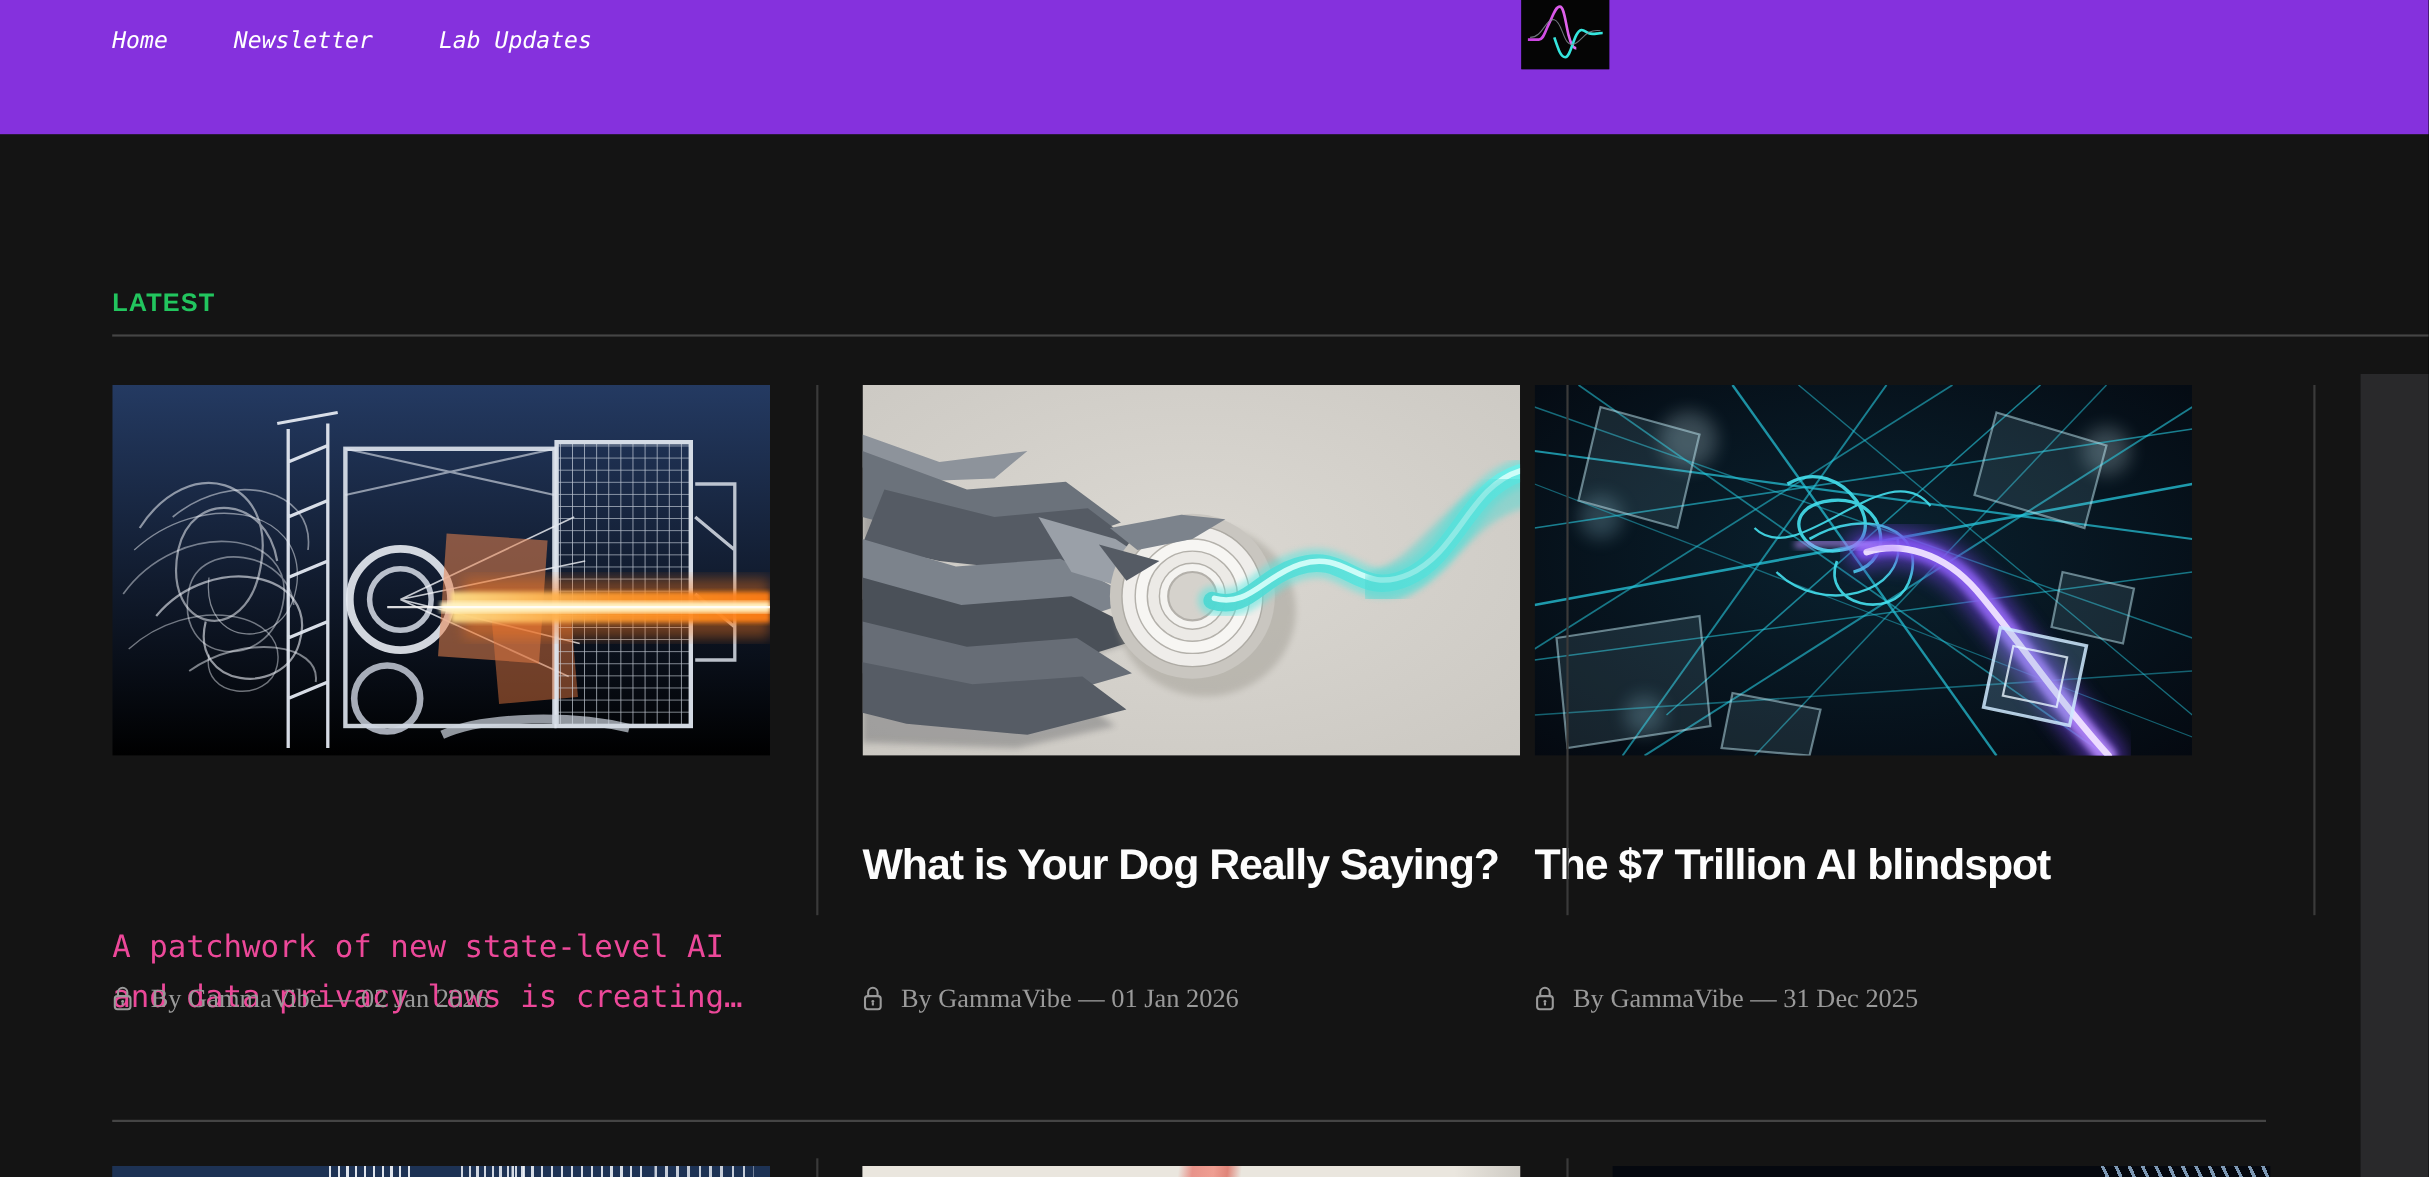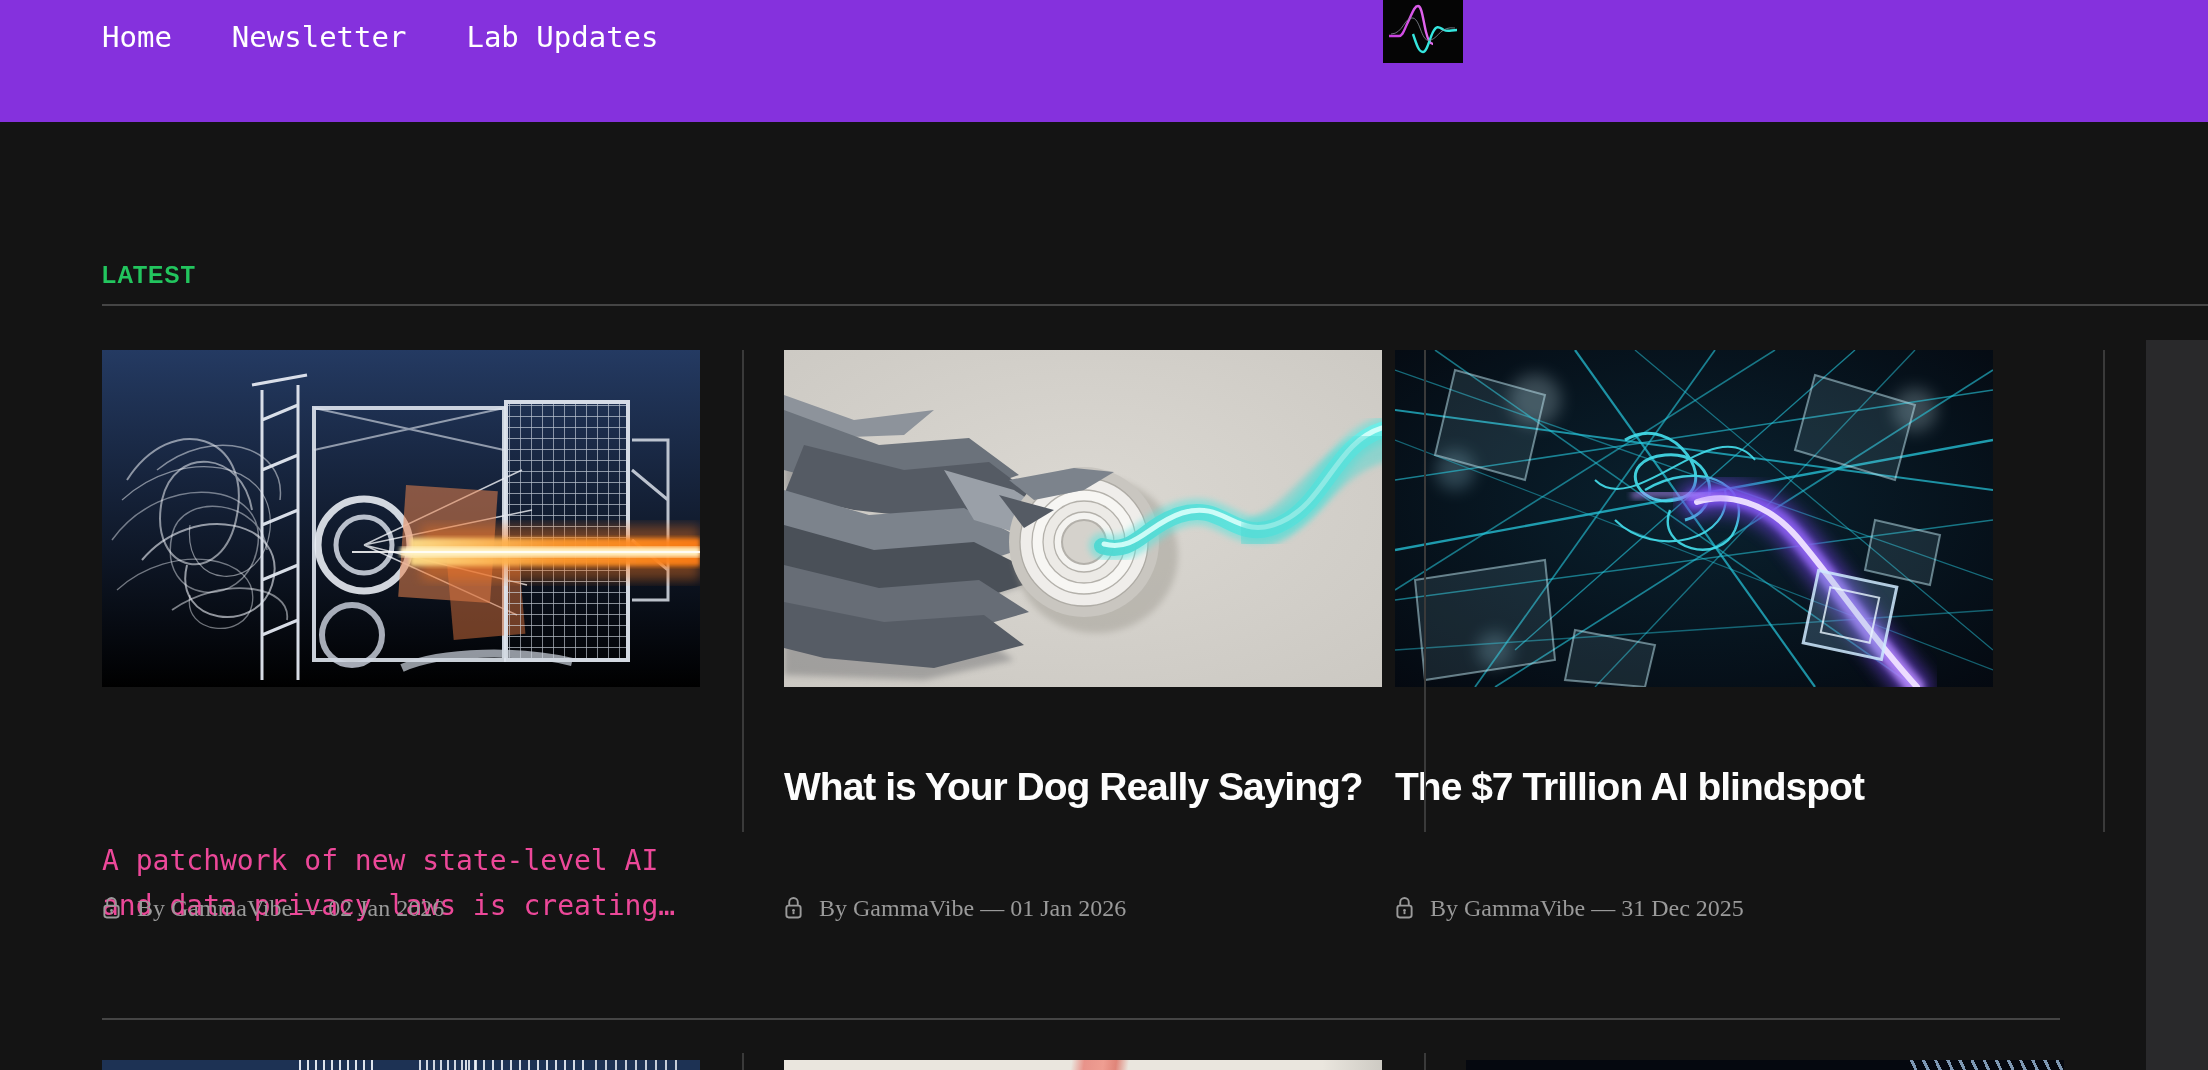--- a/index.html
+++ b/index.html
@@ -4,22 +4,22 @@
 <style>
   html,body{margin:0;padding:0;background:#000;}
   #viewport{
     position:relative;width:2208px;height:1070px;overflow:hidden;
     background:#141414;font-family:"Liberation Sans",sans-serif;
   }
   
   .site-header{position:absolute;left:0;top:0;width:2208px;height:122px;background:#8531DD;}
   .nav{position:absolute;left:102px;top:20px;display:flex;gap:60px;}
   .nav a{
-    font-family:"DejaVu Sans Mono",monospace;font-size:29px;line-height:34px;
-    color:#ffffff;text-decoration:none;white-space:nowrap;cursor:pointer;
+    font-family:"DejaVu Sans Mono",monospace;font-size:21px;line-height:34px;
+    color:#ffffff;text-decoration:none;white-space:nowrap;cursor:pointer;font-style:italic;
   }
   .logo{position:absolute;left:1383px;top:0;width:80px;height:63px;background:#050505;cursor:pointer;}
   .logo svg{display:block;width:80px;height:63px;}
   
   .section-label{
     position:absolute;left:102px;top:262px;color:#22c55e;
     font-size:23px;font-weight:700;letter-spacing:1px;
   }
   .hdiv-1{position:absolute;left:102px;top:304px;width:2106px;height:2px;background:#454545;}
   .hdiv-2{position:absolute;left:102px;top:1018px;width:1958px;height:2px;background:#454545;}

